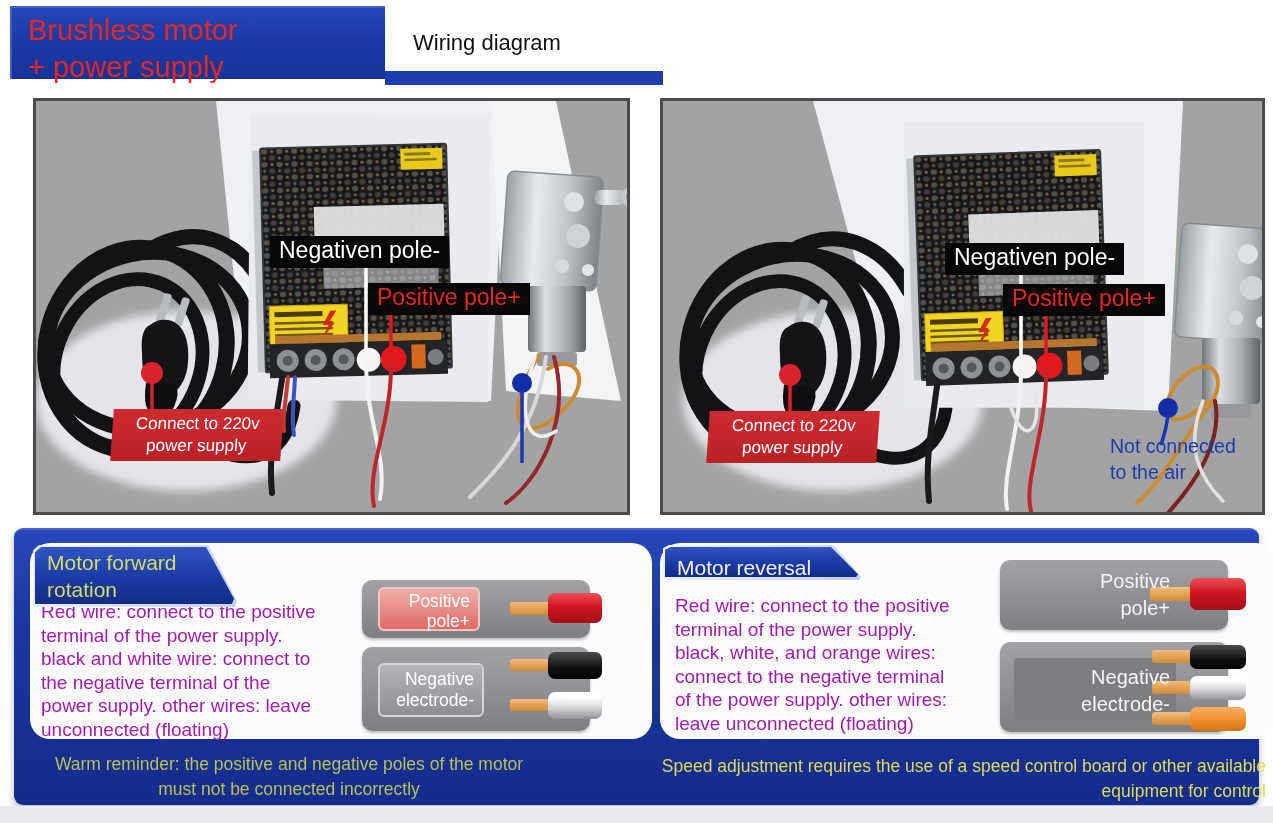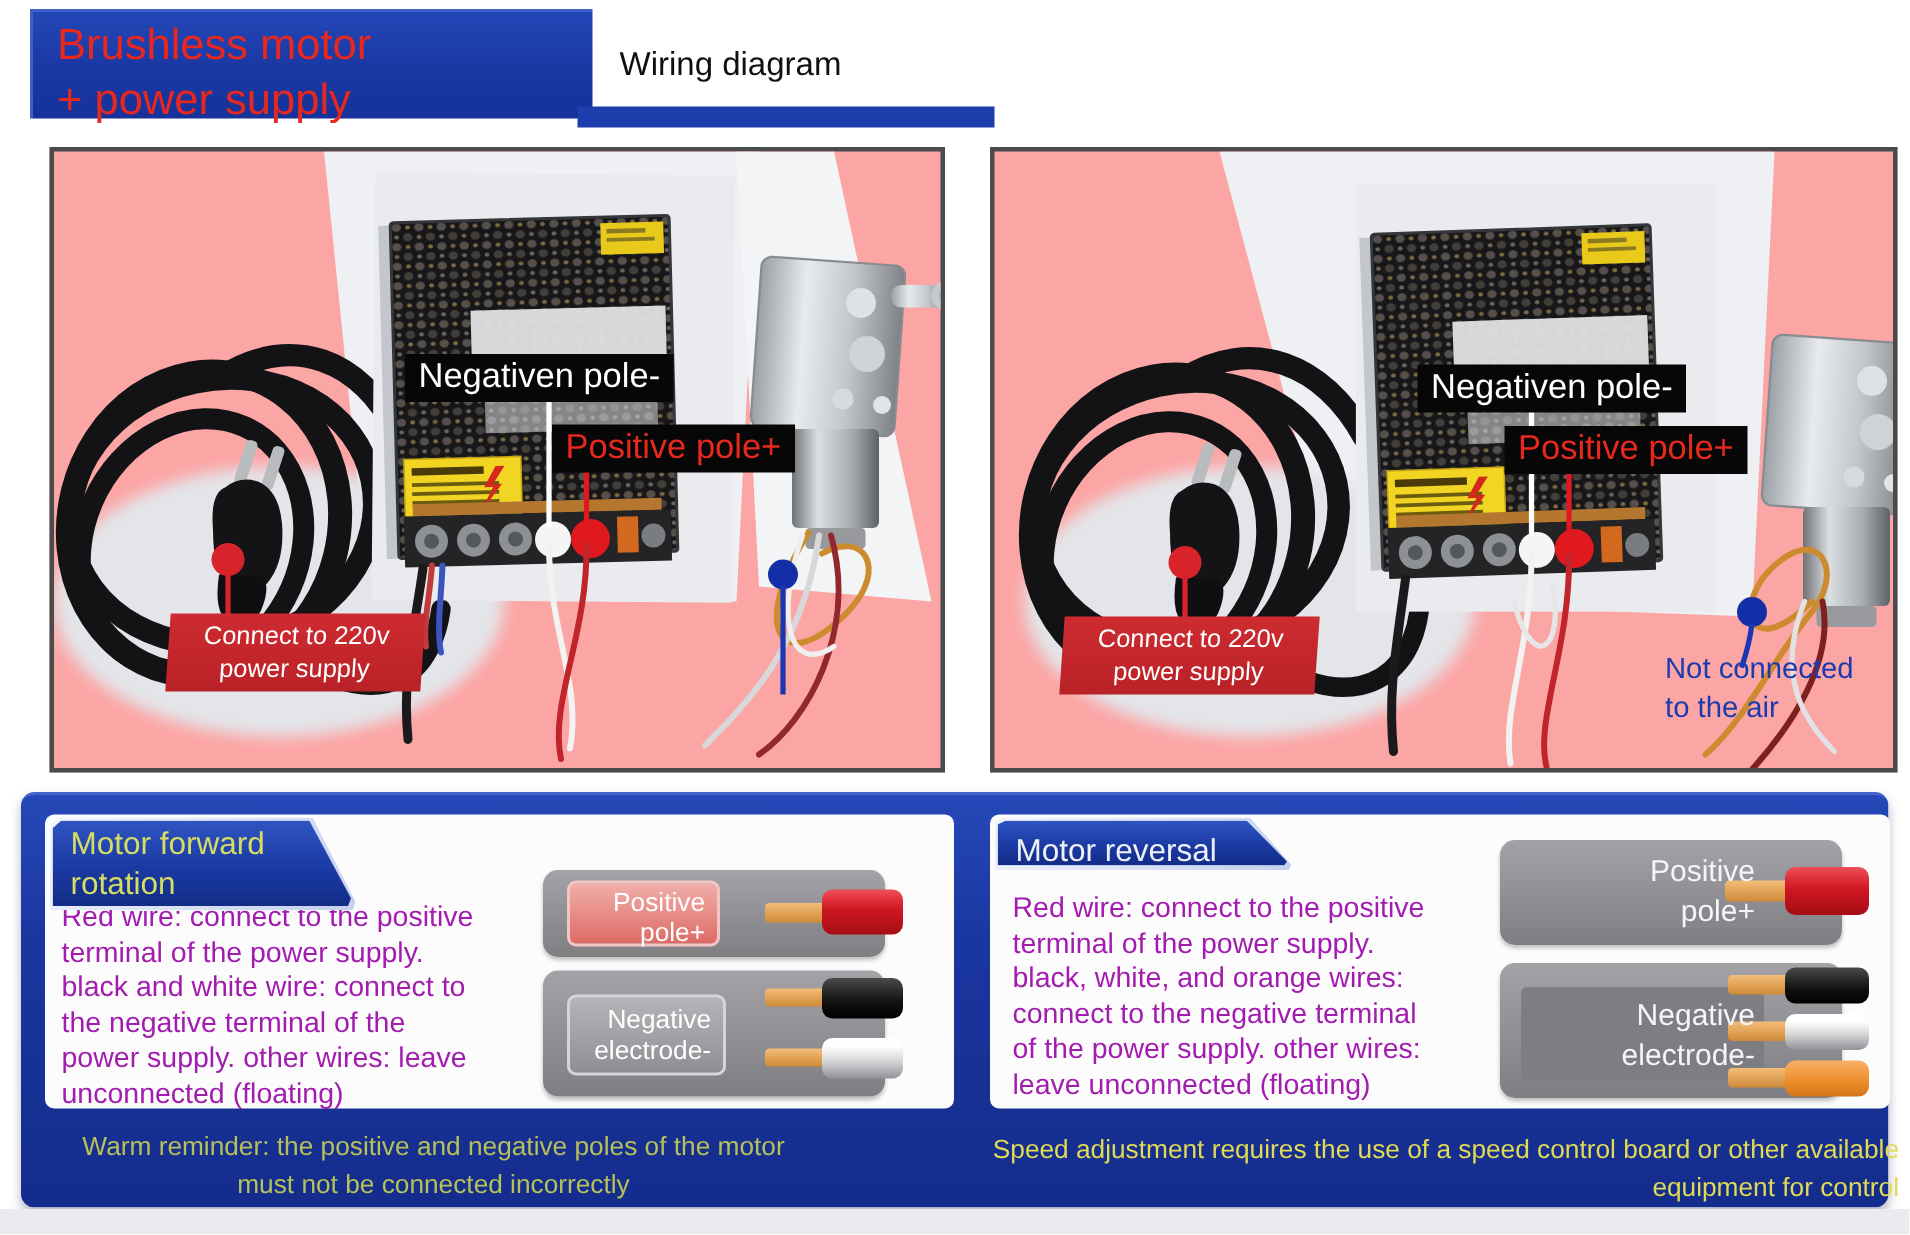--- a/index.html
+++ b/index.html
@@ -2,37 +2,37 @@
 <html><head>
 <meta charset="utf-8">
 <style>
   html,body{margin:0;padding:0;}
   body{
     width:1273px;height:823px;position:relative;overflow:hidden;
     background:#ffffff;font-family:"Liberation Sans",sans-serif;
   }
   
   .banner{
-    position:absolute;left:20px;top:6px;width:375px;height:73px;
+    position:absolute;left:10px;top:6px;width:375px;height:73px;
     background:linear-gradient(180deg,#2447b8 0%,#1b3aa6 45%,#16329a 100%);
     border-top:2px solid #3f5ec6;border-left:2px solid #3f5ec6;
     box-sizing:border-box;
   }
   .banner-text{
     margin:4px 0 0 16px;font-size:29px;line-height:37px;font-weight:500;
     color:#e8281e;white-space:pre-line;
   }
   .page-title{
     position:absolute;left:413px;top:30px;font-size:22px;color:#101010;font-weight:500;
   }
   .title-strip{position:absolute;left:385px;top:71px;width:278px;height:14px;background:#1d3fae;}
 
   
   .photo-panel{
-    position:absolute;top:98px;height:417px;background:#fca5a5;
+    position:absolute;top:98px;height:417px;background:#a3a3a3;
     border:3px solid #4a4b4d;box-sizing:border-box;
   }
   .photo-panel.p-left{left:33px;width:597px;}
   .photo-panel.p-right{left:660px;width:605px;}
   .photo-svg{position:absolute;left:0;top:0;width:100%;height:100%;z-index:0;}
 
   .lbl-black{
     position:absolute;z-index:2;background:#070707;color:#ffffff;
     font-size:23px;padding:1px 9px 4px 9px;white-space:nowrap;
   }
@@ -59,21 +59,21 @@
   .p-right .lbl-air{left:447px;top:332px;}
 
   
   .bottom{
     position:absolute;left:14px;top:528px;width:1245px;height:277px;
     background:linear-gradient(180deg,#2648b8 0%,#1a37a0 35%,#142c8c 100%);
     border-radius:9px;border-top:2px solid #4564cc;box-sizing:border-box;
     box-shadow:0 4px 7px rgba(40,50,90,.35);
   }
   .card{
-    position:absolute;top:13px;height:196px;background:#fcfcfd;border-radius:6px;
+    position:absolute;top:13px;height:196px;background:#fcfcfd;border-radius:20px;padding-left:16px;
   }
   .card.c-left{left:16px;width:606px;}
   .card.c-right{left:646px;width:600px;}
 
   .tab-outer{
     position:absolute;left:3px;top:2px;z-index:3;
     background:linear-gradient(135deg,#f2f5fd,#c4cfee);
     clip-path:polygon(0 9%,3% 0,86% 0,100% 91%,99% 100%,0 100%);
   }
   .tab-outer.t1{width:204px;height:62px;}

